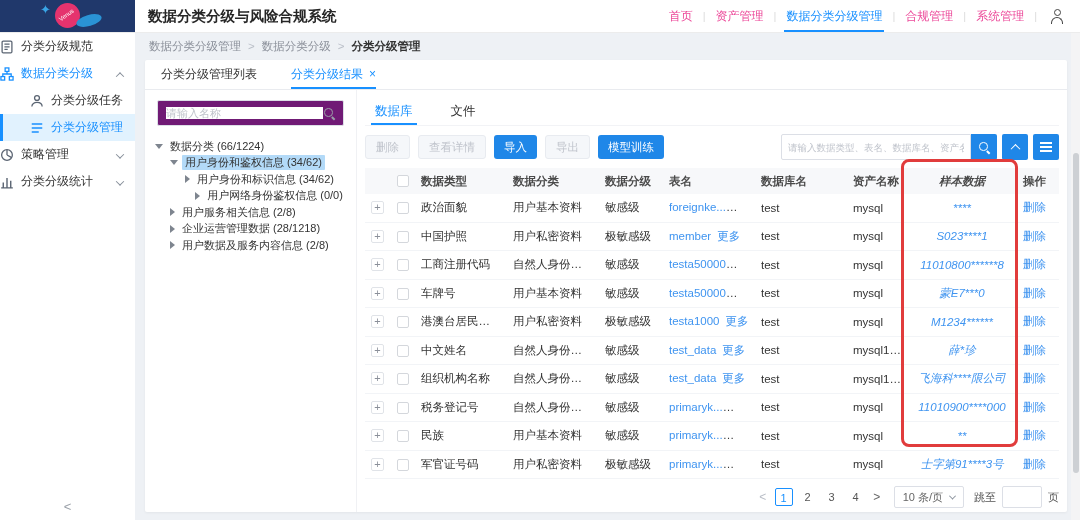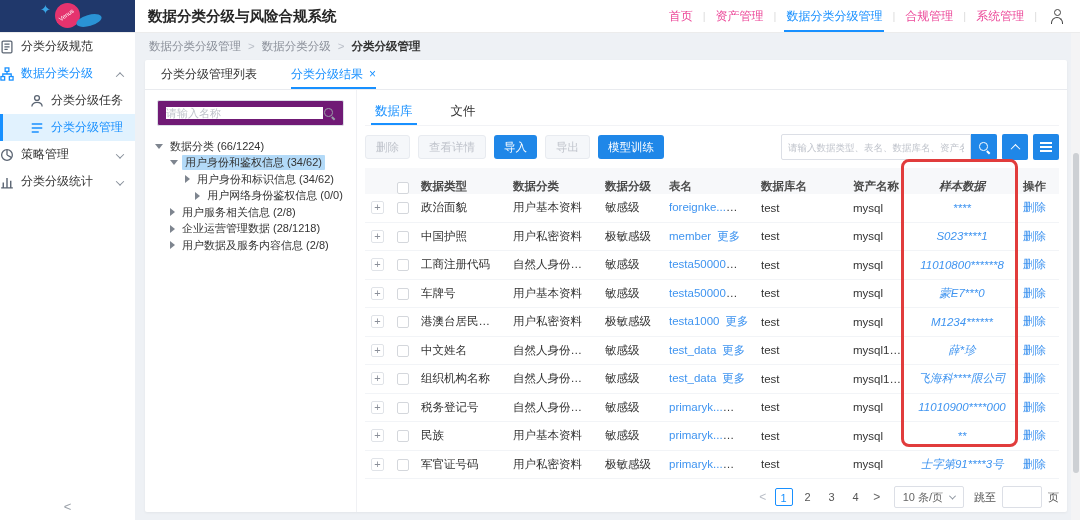--- a/index.html
+++ b/index.html
@@ -87,21 +87,21 @@
   .search-input-wrap { width:190px; height:26px; border:1px solid #dcdfe6; border-radius:2px 0 0 2px; display:flex; align-items:center; padding:0 6px; background:#fff; }
   .search-input-wrap input { width:100%; border:none; outline:none; font-size:9.5px; color:#333; font-family:inherit; }
   .search-input-wrap input::placeholder { color:#c0c4cc; }
   .icon-btn { width:26px; height:26px; background:#1f87e8; border:none; border-radius:2px; margin-left:5px; display:flex; align-items:center; justify-content:center; cursor:pointer; }
   .icon-btn.attached { margin-left:0; border-radius:0 2px 2px 0; }
   .bars-icon { width:12px; height:10px; position:relative; display:inline-block; }
   .bars-icon::before { content:""; position:absolute; left:0; top:0; width:12px; height:1.6px; background:#fff; box-shadow:0 4px 0 #fff, 0 8px 0 #fff; }
 
   .table { margin-top:8px; }
   .thead, .tr { display:flex; align-items:center; }
-  .thead { height:26px; background:#f7f8fa; font-weight:bold; font-size:11.5px; color:#4a4a4a;align-items:flex-end; }
+  .thead { height:26px; background:#f7f8fa; font-weight:bold; font-size:11.5px; color:#4a4a4a; }
   .tr { height:28.5px; border-bottom:1px solid #f2f4f7; font-size:11.5px; }
   .td, .th { padding:0 6px; overflow:hidden; white-space:nowrap; text-overflow:ellipsis; }
   .c-exp { width:26px; flex:none; }
   .c-cb { width:24px; flex:none; }
   .c-type { width:92px; flex:none; }
   .c-cat { width:92px; flex:none; }
   .c-lvl { width:64px; flex:none; }
   .c-tbl { width:92px; flex:none; }
   .c-db { width:92px; flex:none; }
   .c-asset { width:60px; flex:none; }

